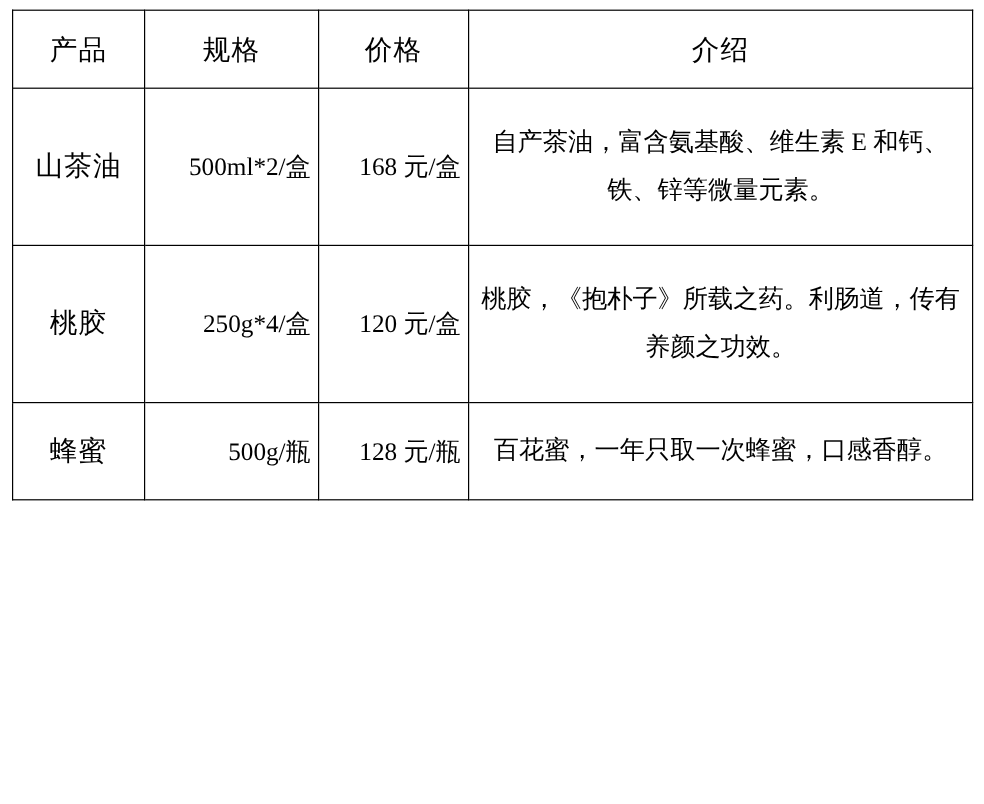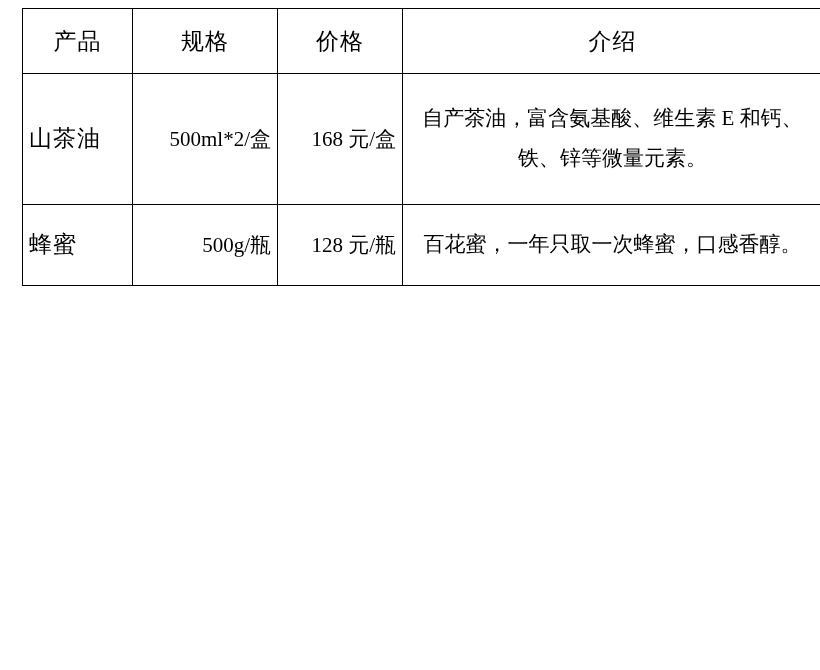--- a/index.html
+++ b/index.html
@@ -12,21 +12,21 @@
     height: 670px;
     font-family: "Liberation Serif", "DejaVu Serif", serif;
     color: #000000;
     overflow: hidden;
   }
   .sheet {
     width: 820px;
     height: 670px;
     position: relative;
     box-sizing: border-box;
-    padding: 8px 10px 0 22px;
+    padding: 8px 10px 0 10px;
   }
   table.product-table {
     border-collapse: collapse;
     width: 800px;
     table-layout: fixed;
   }
   table.product-table td,
   table.product-table th {
     border: 1px solid #000000;
     padding: 4px 6px;
@@ -45,21 +45,21 @@
     letter-spacing: 1px;
   }
   tbody td {
     font-size: 21px;
     line-height: 1.85;
   }
   tbody tr.row-tall td { height: 122px; }
   tbody tr.row-short td { height: 72px; }
 
   td.cell-product {
-    text-align: left;
+    text-align: center;
     font-size: 23px;
     letter-spacing: 1px;
   }
   td.cell-spec,
   td.cell-price {
     text-align: right;
     font-size: 21px;
   }
   td.cell-intro {
     text-align: center;
@@ -88,20 +88,26 @@
         <td>介绍</td>
       </tr>
     </thead>
     <tbody>
       <tr class="row-tall">
         <td class="cell-product">山茶油</td>
         <td class="cell-spec">500ml*2/盒</td>
         <td class="cell-price">168 元/盒</td>
         <td class="cell-intro">自产茶油，富含氨基酸、维生素 E 和钙、铁、锌等微量元素。</td>
       </tr>
+      <tr class="row-tall">
+        <td class="cell-product">桃胶</td>
+        <td class="cell-spec">250g*4/盒</td>
+        <td class="cell-price">120 元/盒</td>
+        <td class="cell-intro">桃胶，《抱朴子》所载之药。利肠道，传有养颜之功效。</td>
+      </tr>
       <tr class="row-short">
         <td class="cell-product">蜂蜜</td>
         <td class="cell-spec">500g/瓶</td>
         <td class="cell-price">128 元/瓶</td>
         <td class="cell-intro">百花蜜，一年只取一次蜂蜜，口感香醇。</td>
       </tr>
     </tbody>
   </table>
 </div>
 

